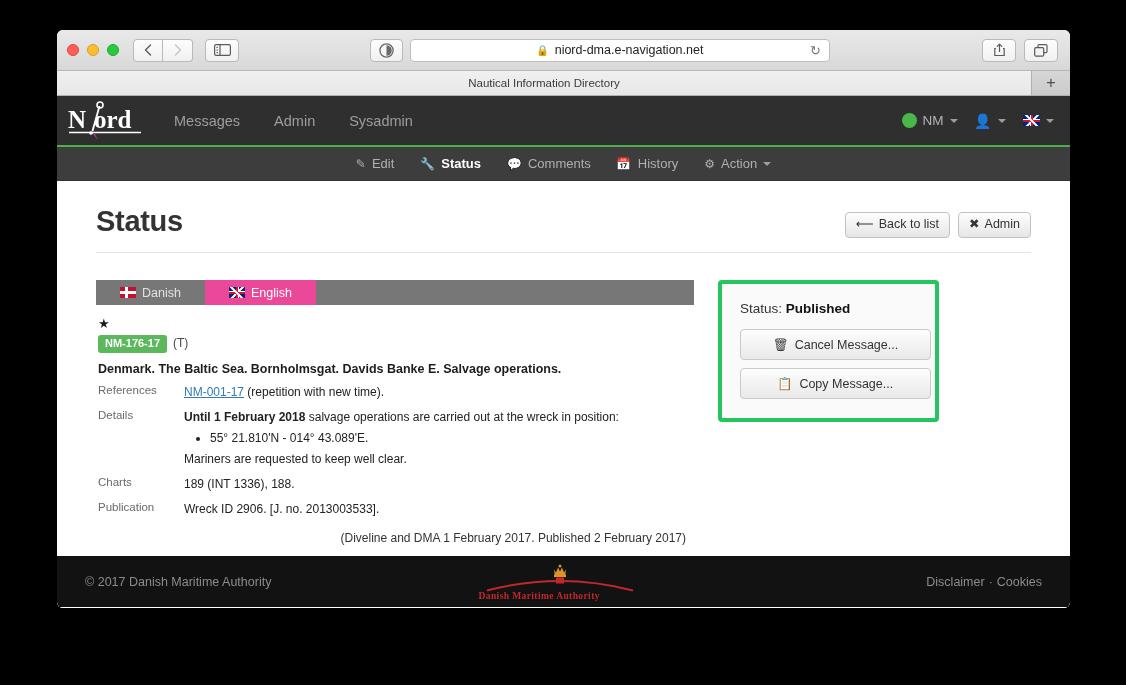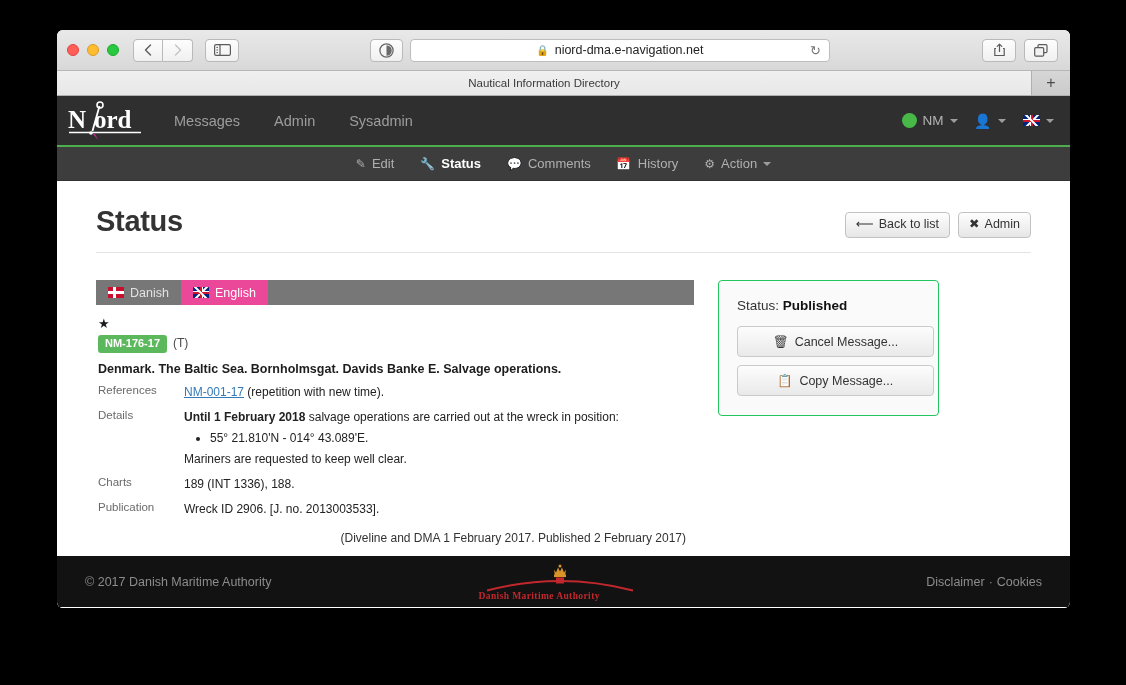--- a/index.html
+++ b/index.html
@@ -198,21 +198,21 @@
   .col-left { width: 598px; }
   .col-right { width: 221px; }
 
   
   .langtabs {
     background: #777; height: 25px;
     display: flex; align-items: stretch;
   }
   .langtab {
     display: flex; align-items: center; gap: 6px;
-    padding: 0 12px; font-size: 12.5px; color: #e2e2e2;
+    padding: 0 24px; font-size: 12.5px; color: #e2e2e2;
   }
   .langtab.active { background: #ec4899; color: #fff; }
   .flag-dk {
     width: 16px; height: 11px; background: #c8102e;
     position: relative; display: inline-block;
   }
   .flag-dk::before {
     content:""; position: absolute; left: 5px; top: 0; width: 2.6px; height: 11px; background: #fff;
   }
   .flag-dk::after {
@@ -240,21 +240,21 @@
   .link { color: #337ab7; }
   .bullets { margin: 3px 0 3px 0; padding-left: 26px; }
   .bullets li { font-size: 12px; line-height: 1.5; }
   .pubnote {
     text-align: right; font-size: 12px; color: #333;
     margin-top: 13px; padding-right: 6px;
   }
 
   
   .panel {
-    border: 1px solid #22c55e; border-radius: 4px;
+    border: 4px solid #22c55e; border-radius: 4px;
     background: #fafafa;
     padding: 17px 4px 19px 18px;
   }
   .panel-status { font-size: 13.5px; color: #333; }
   .panel-status b { color: #111; }
   .panel-btn {
     display: flex; align-items: center; justify-content: center; gap: 6px;
     width: 100%; margin-top: 13px;
     background: linear-gradient(#fdfdfd,#e9e9e9);
     border: 1px solid #cacaca; border-radius: 4px;

